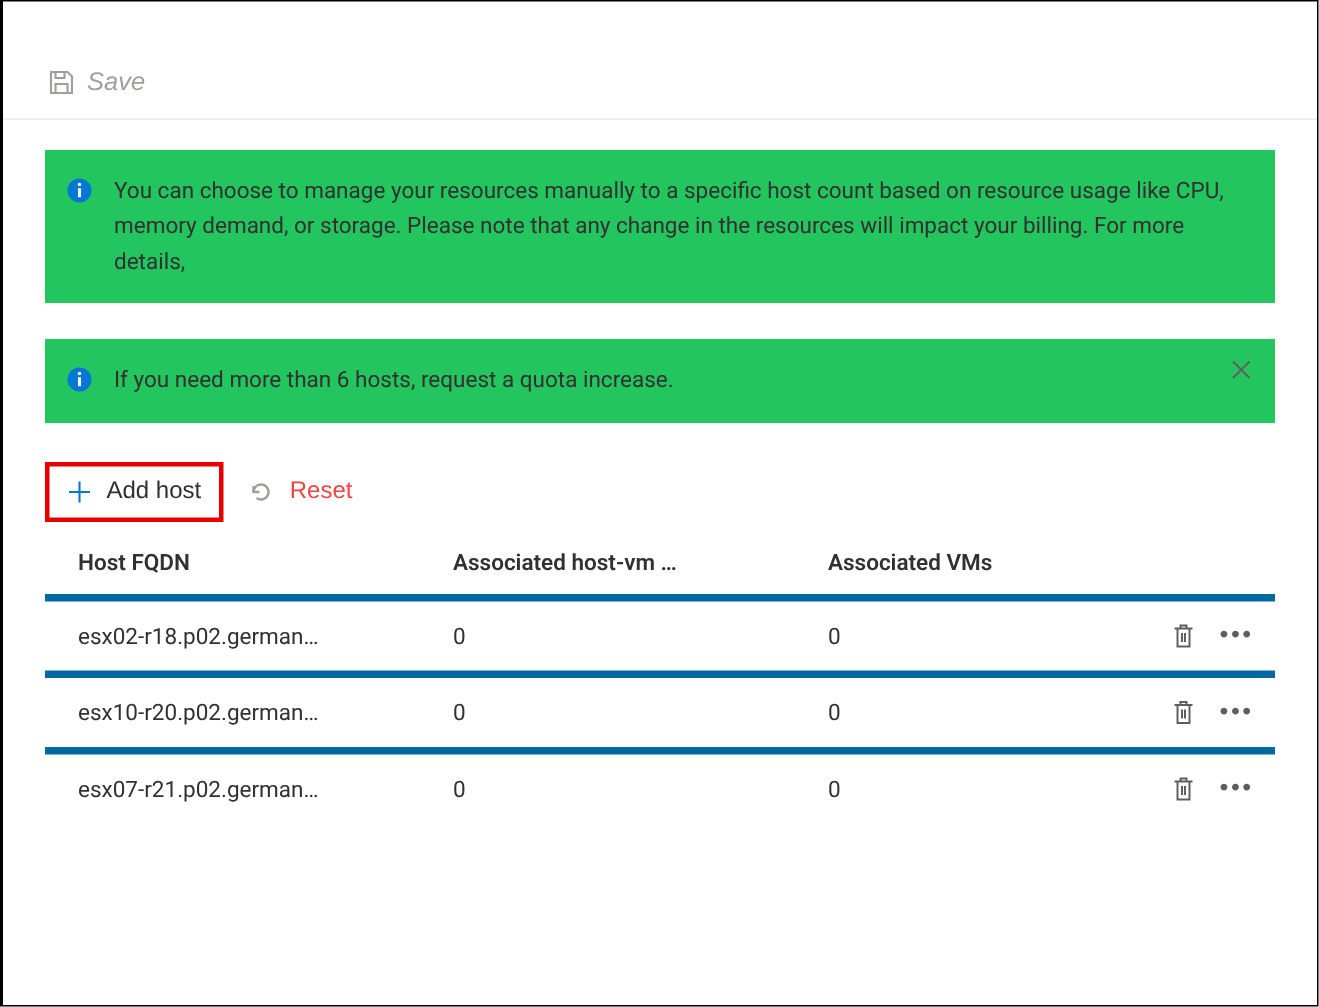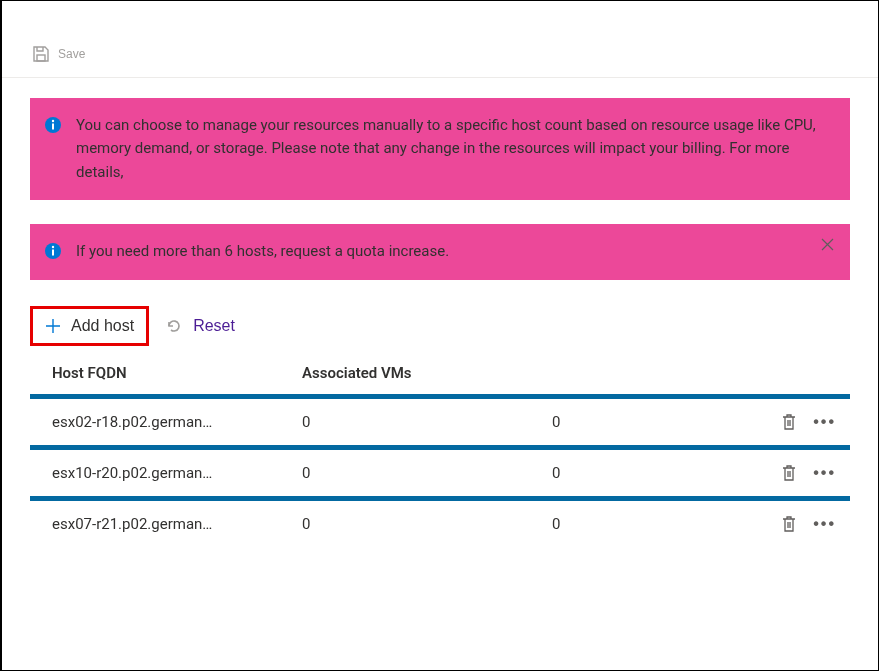--- a/index.html
+++ b/index.html
@@ -46,33 +46,34 @@
     align-items: center;
     gap: 8px;
     padding-bottom: 10px;
   }
   .toolbar-btn {
     display: flex;
     align-items: center;
     gap: 8px;
     background: none;
     border: none;
-    font-size: 12px;
+    font-size: 17px;
     color: #a19f9d;
     cursor: default;
     padding: 4px 2px;
+    font-style: italic;
   }
   .toolbar-btn svg { display: block; }
   .divider {
     height: 1px;
     background: #edebe9;
     margin: 0 -28px 0 -28px;
   }
   .info-banner {
-    background: #ec4899;
+    background: #22c55e;
     padding: 16px 20px 16px 14px;
     display: flex;
     gap: 14px;
     margin: 20px 0 0 0;
     position: relative;
   }
   .info-banner .info-icon {
     flex: 0 0 auto;
     margin-top: 2px;
   }
@@ -109,21 +110,21 @@
     align-items: center;
     gap: 10px;
     background: none;
     border: none;
     font-size: 16px;
     padding: 4px 6px;
     cursor: pointer;
   }
   .cmd-btn.enabled { color: #323130; }
   .cmd-btn.enabled .cmd-icon { color: #0078d4; }
-  .cmd-btn.disabled { color: #4c1d95; cursor: default; }
+  .cmd-btn.disabled { color: #ef4444; cursor: default; }
   .cmd-icon { display: flex; align-items: center; }
   .table {
     width: 100%;
     margin-top: 10px;
   }
   .thead {
     display: flex;
     padding: 0 22px 12px 22px;
     font-weight: 600;
     font-size: 15px;
@@ -225,20 +226,21 @@
             <path d="M4 5 L4 9 L8 9" fill="none" stroke="#a19f9d" stroke-width="1.6"></path>
           </svg>
       </span>
       <span>Reset</span>
     </button>
   </div>
 
   <div class="table">
     <div class="thead">
       <div class="col1">Host FQDN</div>
+      <div class="col2">Associated host-vm …</div>
       <div class="col3">Associated VMs</div>
     </div>
 
     <div class="trow">
       <div class="col1">esx02-r18.p02.german…</div>
       <div class="col2">0</div>
       <div class="col3">0</div>
       <div class="row-actions">
         <button class="icon-btn">
           <svg width="16" height="18" viewBox="0 0 16 18">

